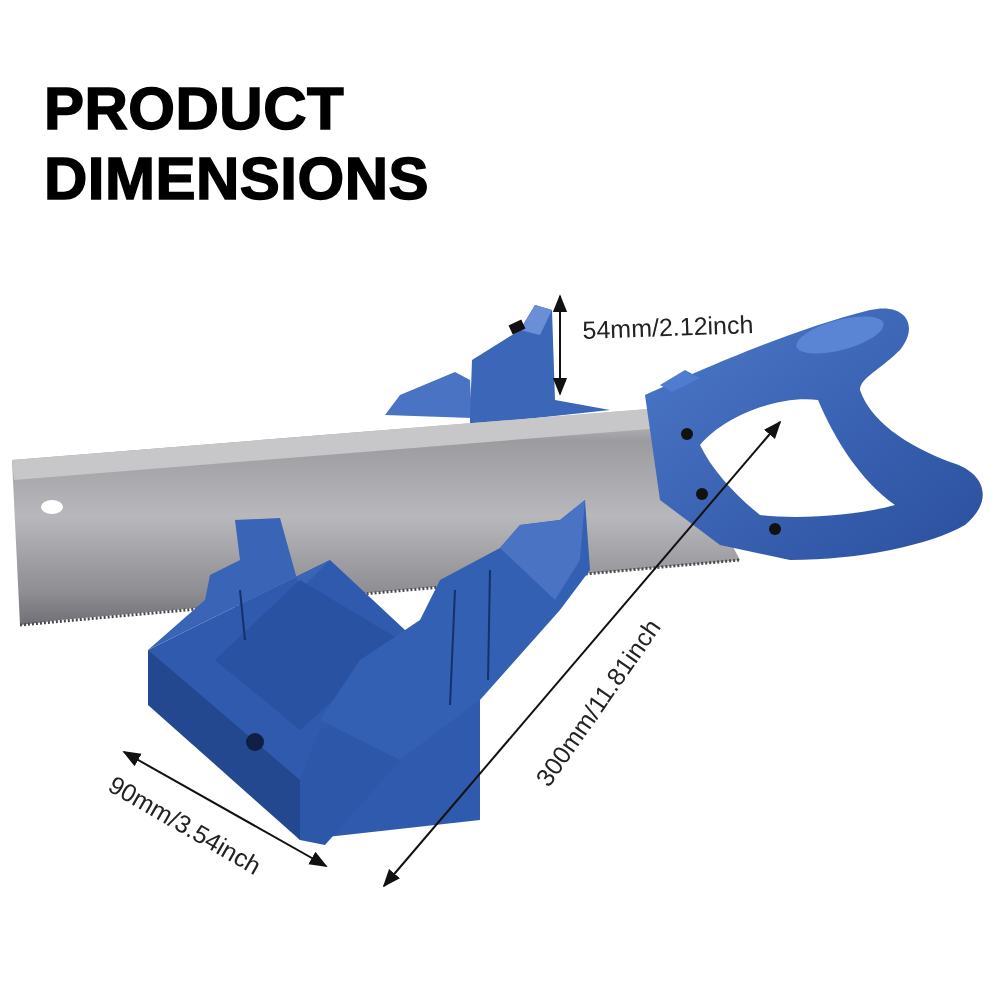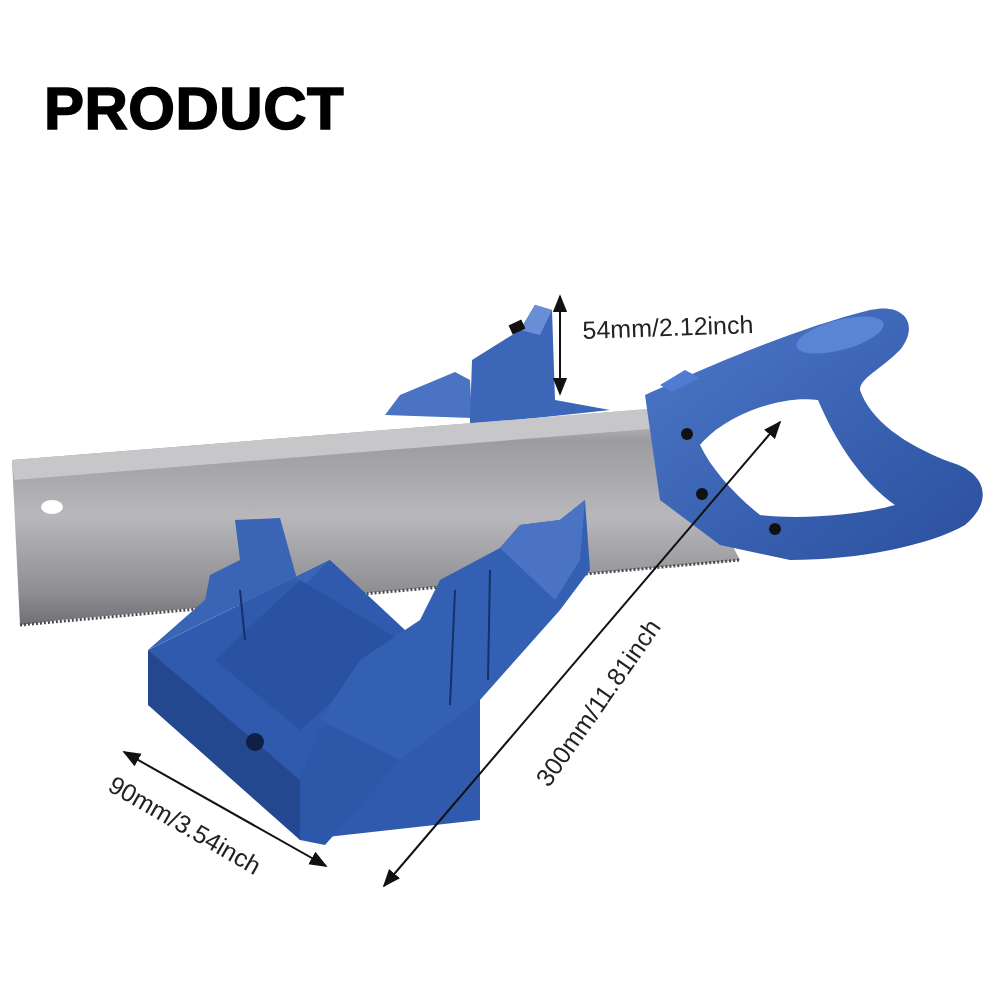--- a/index.html
+++ b/index.html
@@ -12,20 +12,21 @@
   }
   .title span { display: block; }
   svg.art { position: absolute; left: 0; top: 0; }
   .dim { position: absolute; font-family: "Liberation Sans", sans-serif; font-size: 25px; color: #222; white-space: nowrap; transform-origin: 0 0; }
 </style>
 </head>
 <body>
 
 <div class="title">
   <span>PRODUCT</span>
+  <span>DIMENSIONS</span>
 </div>
 
 <svg class="art" width="1000" height="1000" viewBox="0 0 1000 1000">
   <defs>
     <linearGradient id="blade" x1="0" y1="0" x2="0" y2="1">
       <stop offset="0" stop-color="#c9c9cb"></stop>
       <stop offset="0.15" stop-color="#9c9ca0"></stop>
       <stop offset="0.5" stop-color="#b8b8bc"></stop>
       <stop offset="0.85" stop-color="#8d8d92"></stop>
       <stop offset="1" stop-color="#6f6f75"></stop>

